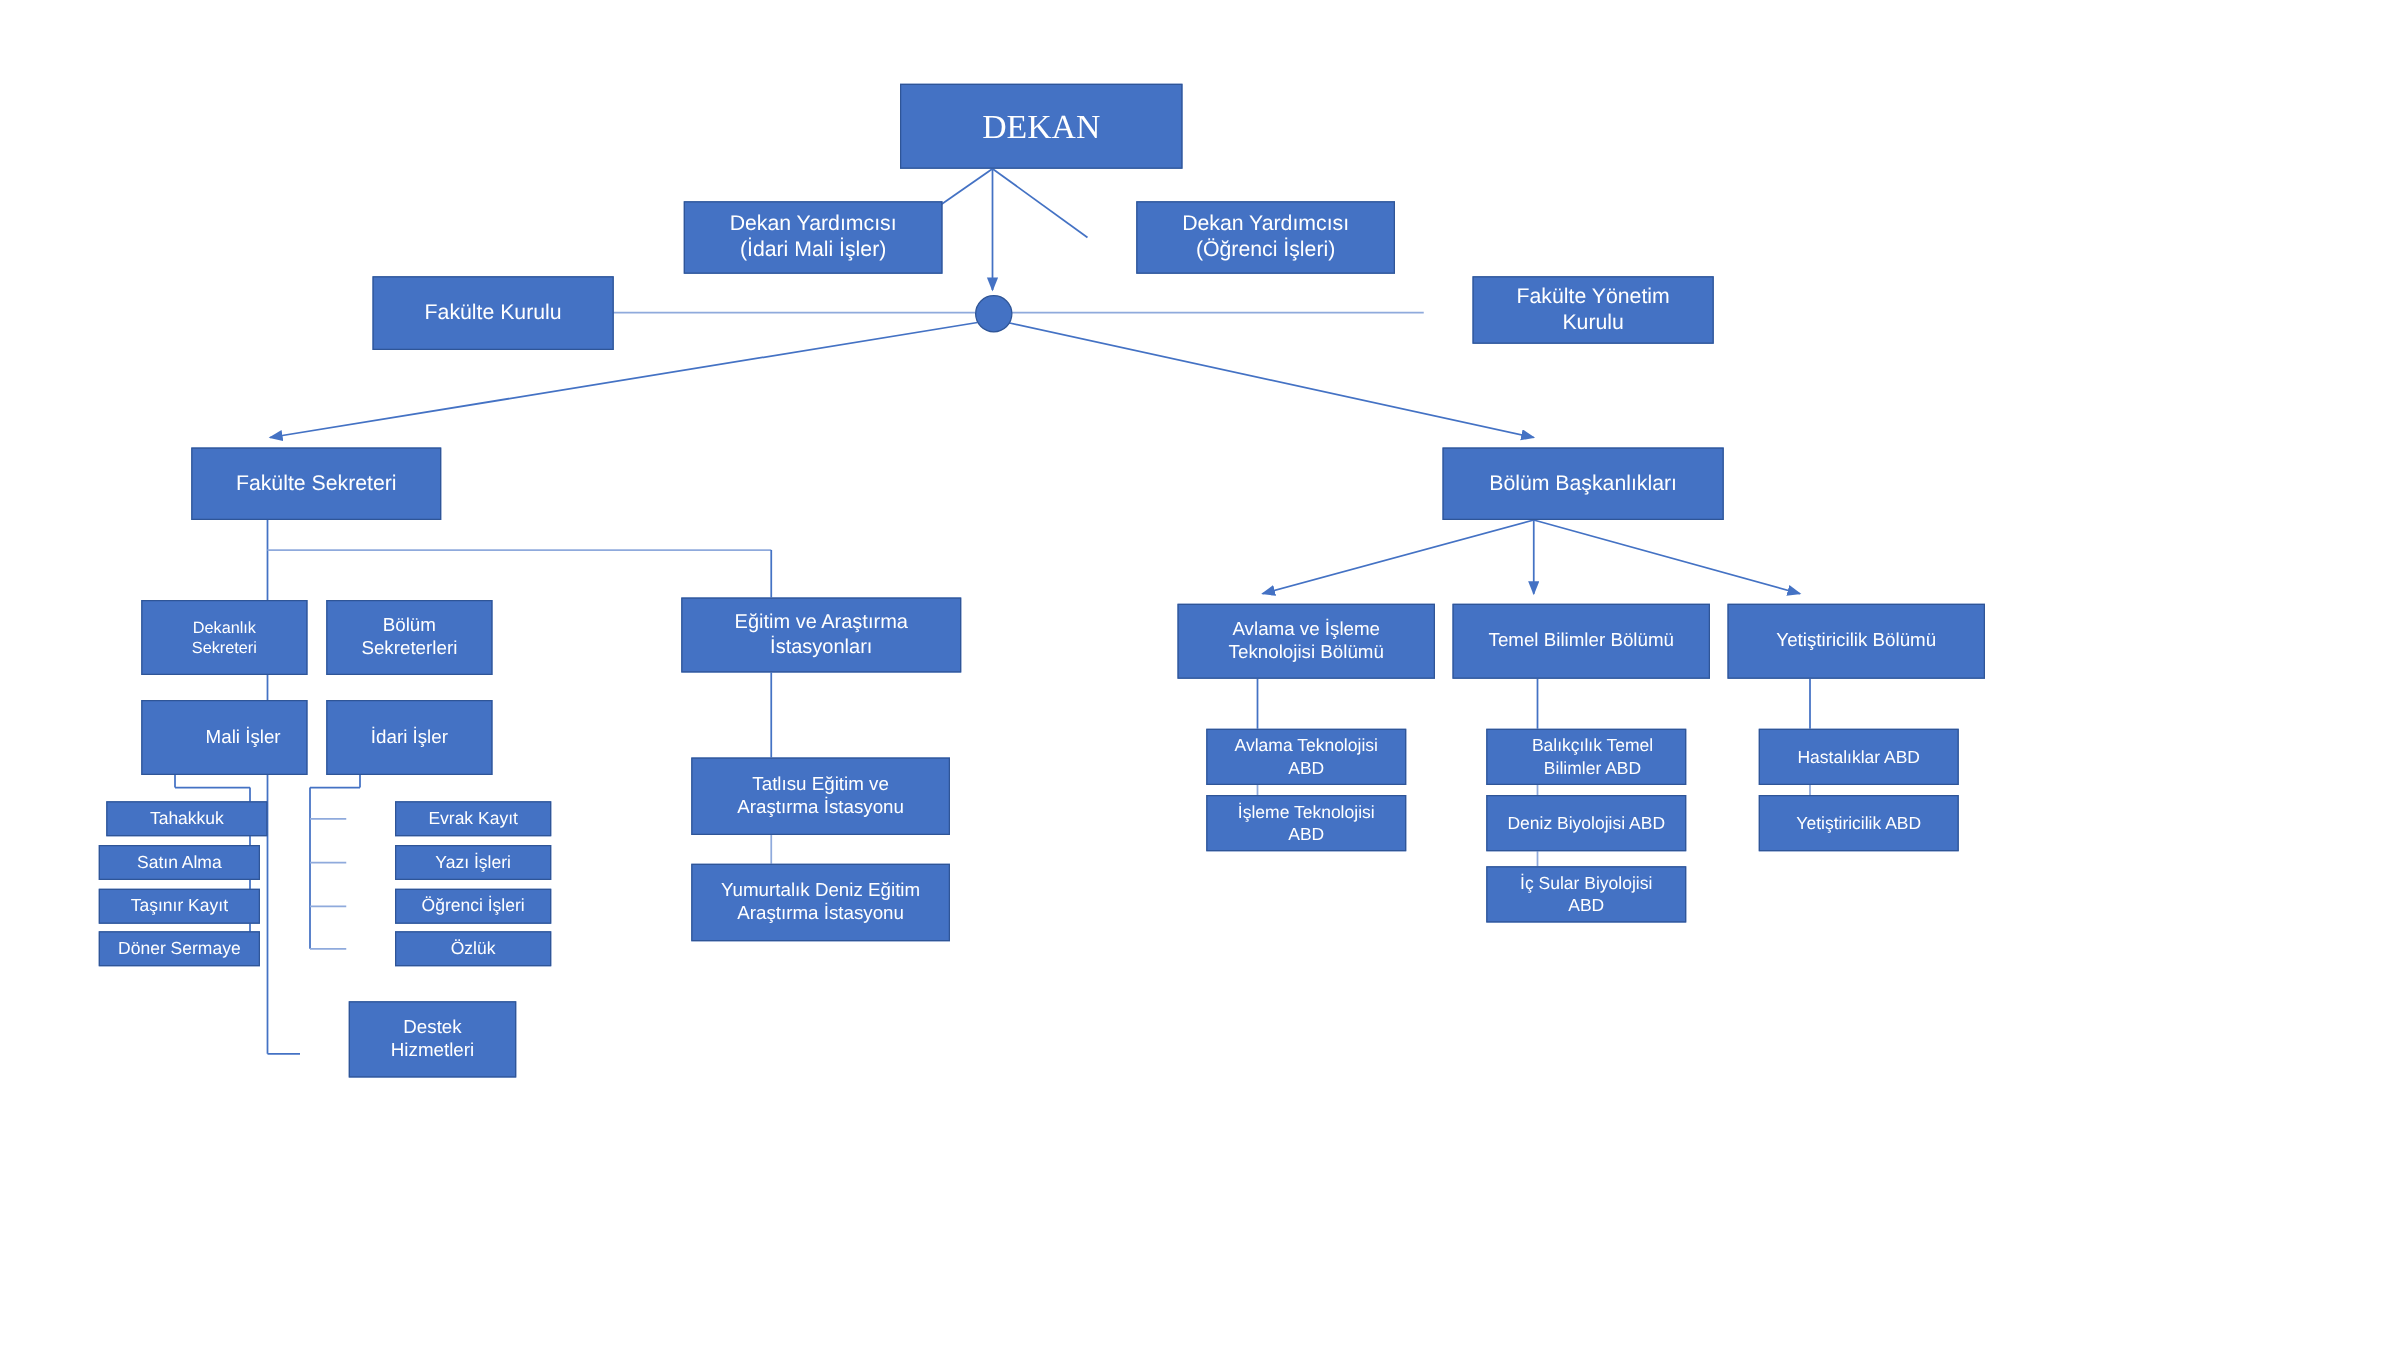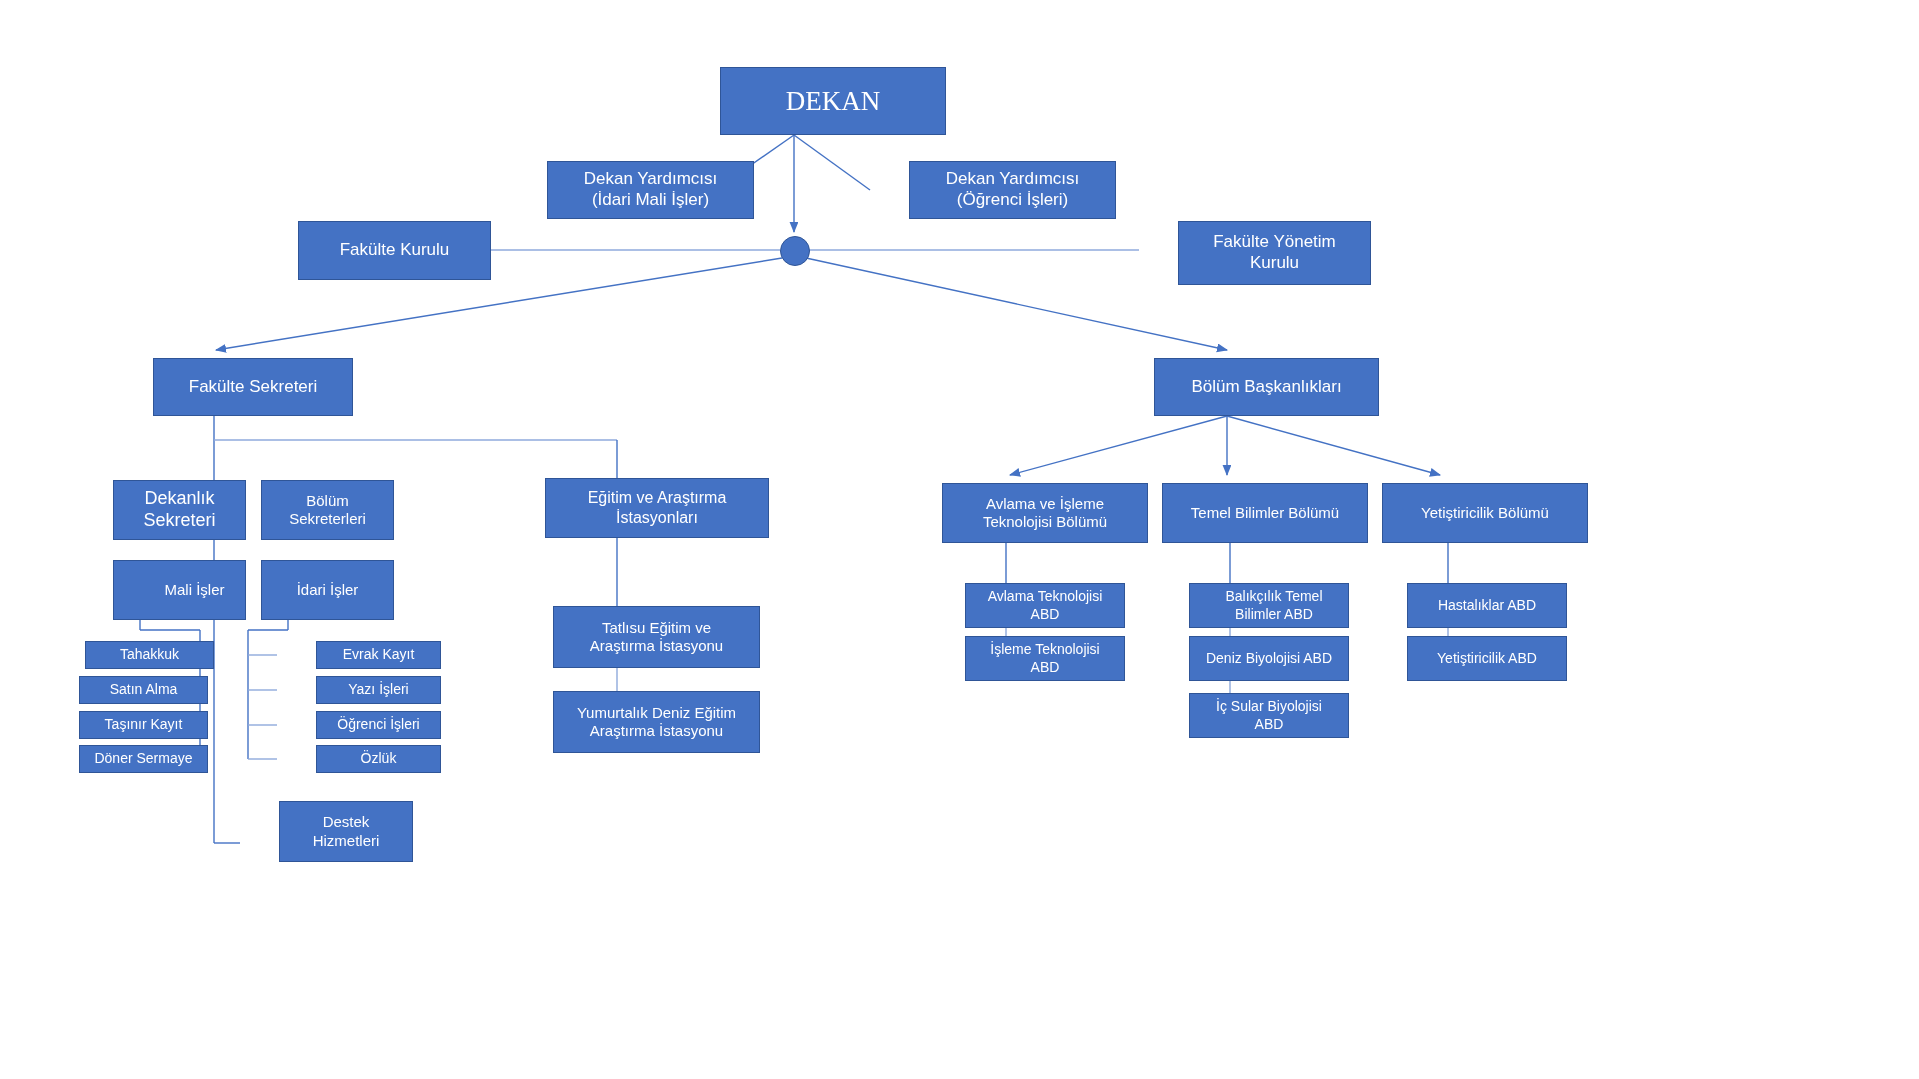--- a/index.html
+++ b/index.html
@@ -106,25 +106,25 @@
 
   <div class="junction" style="left: 780px; top: 236px; width: 28px; height: 28px;"></div>
 
   <div id="nodes">
       <div class="node serif" style="left: 681px; top: 67px; width: 226px; height: 68px; font-size: 27px;">DEKAN</div>
       <div class="node" style="left: 508px; top: 161px; width: 207px; height: 58px; font-size: 17px;">Dekan Yardımcısı
 (İdari Mali İşler)</div>
       <div class="node" style="left: 870px; top: 161px; width: 207px; height: 58px; font-size: 17px;">Dekan Yardımcısı
 (Öğrenci İşleri)</div>
       <div class="node" style="left: 259px; top: 221px; width: 193px; height: 59px; font-size: 17px;">Fakülte Kurulu</div>
-      <div class="node" style="left: 1139px; top: 221px; width: 193px; height: 64px; font-size: 17px;">Fakülte Yönetim
+      <div class="node" style="left: 1139px; top: 221px; width: 193px; height: 54px; font-size: 17px;">Fakülte Yönetim
 Kurulu</div>
       <div class="node" style="left: 114px; top: 358px; width: 200px; height: 58px; font-size: 17px;">Fakülte Sekreteri</div>
       <div class="node" style="left: 1115px; top: 358px; width: 225px; height: 58px; font-size: 17px;">Bölüm Başkanlıkları</div>
-      <div class="node" style="left: 74px; top: 480px; width: 133px; height: 60px; font-size: 18px;">Dekanlık
+      <div class="node" style="left: 74px; top: 480px; width: 133px; height: 60px; font-size: 13px;">Dekanlık
 Sekreteri</div>
       <div class="node" style="left: 222px; top: 480px; width: 133px; height: 60px; font-size: 15px;">Bölüm
 Sekreterleri</div>
       <div class="node" style="left: 74px; top: 560px; width: 133px; height: 60px; font-size: 15px; padding-left: 36px;">Mali İşler</div>
       <div class="node" style="left: 222px; top: 560px; width: 133px; height: 60px; font-size: 15px;">İdari İşler</div>
       <div class="node" style="left: 46px; top: 641px; width: 129px; height: 28px; font-size: 14px;">Tahakkuk</div>
       <div class="node" style="left: 40px; top: 676px; width: 129px; height: 28px; font-size: 14px;">Satın Alma</div>
       <div class="node" style="left: 40px; top: 711px; width: 129px; height: 28px; font-size: 14px;">Taşınır Kayıt</div>
       <div class="node" style="left: 40px; top: 745px; width: 129px; height: 28px; font-size: 14px;">Döner Sermaye</div>
       <div class="node" style="left: 277px; top: 641px; width: 125px; height: 28px; font-size: 14px;">Evrak Kayıt</div>

